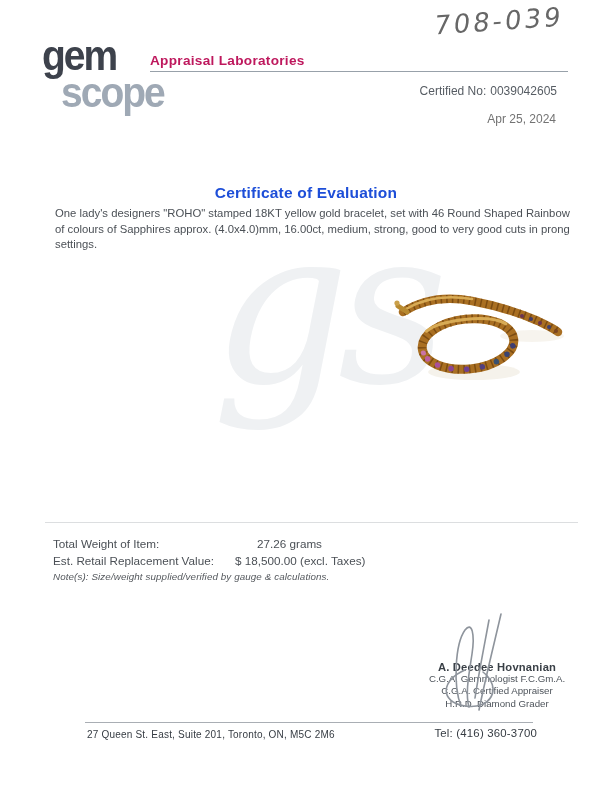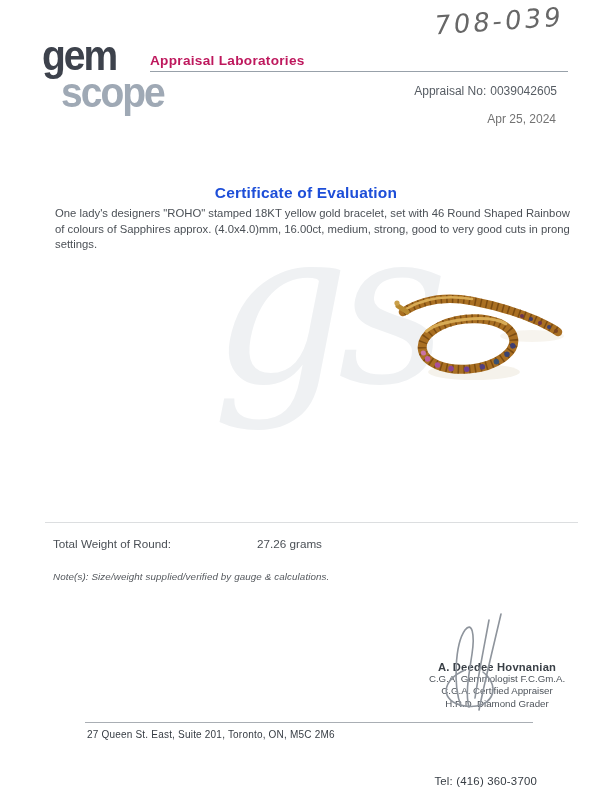--- a/index.html
+++ b/index.html
@@ -97,35 +97,35 @@
   .sig-name { font-size:11.2px; font-weight:bold; color:#3a4047; letter-spacing:.2px; }
   .sig-cred { font-size:9.7px; color:#4d535a; line-height:12.4px; }
   .sig-block .sig-cred:first-of-type { margin-top:2px; }
 
   
   .footer-rule {
     left:85px; top:722px; width:448px; height:0;
     border-top:1px solid #a9aeb4;
   }
   .footer-address { left:87px; top:729px; font-size:10px; color:#363c43; letter-spacing:.2px; }
-  .footer-phone  { right:75px; top:727px; font-size:11.4px; color:#363c43; letter-spacing:.2px;margin-top:48px; }
+  .footer-phone  { right:75px; top:727px; font-size:11.4px; color:#363c43; letter-spacing:.2px; }
 </style>
 </head>
 <body>
 
 <div class="abs handwritten">708-039</div>
 
 <div class="abs logo-gem">gem</div>
 <div class="abs logo-scope">scope</div>
 
 <div class="abs company">Appraisal Laboratories</div>
 <div class="abs header-rule"></div>
 
 <div class="abs appraisal-no">
-  <span class="lbl">Appraisal No:</span><span>0039042605</span>
+  <span class="lbl">Certified No:</span><span>0039042605</span>
 </div>
 <div class="abs appr-date">Apr 25, 2024</div>
 
 <div class="abs cert-title">Certificate of Evaluation</div>
 <div class="abs description">One lady's designers "ROHO" stamped 18KT yellow gold bracelet, set with 46 Round Shaped Rainbow of colours of Sapphires approx. (4.0x4.0)mm, 16.00ct, medium, strong, good to very good cuts in prong settings.</div>
 
 <div class="abs watermark">gs</div>
 
 <svg class="abs bracelet" width="176" height="108" viewBox="0 0 176 108" aria-hidden="true">
 
@@ -161,21 +161,24 @@
   <g>
     <line x1="4" y1="22" x2="13" y2="28" stroke="#b88a30" stroke-width="5" stroke-linecap="round"></line>
     <circle cx="3" cy="19" r="2.6" fill="#caa04a"></circle>
   </g>
 </svg>
 
 <div class="abs divider"></div>
 
 <div class="abs valuation">
   <div class="val-row">
-    <span class="val-label">Total Weight of Round:</span><span class="val-value">27.26 grams</span>
+    <span class="val-label">Total Weight of Item:</span><span class="val-value">27.26 grams</span>
+  </div>
+  <div class="val-row">
+    <span class="val-label">Est. Retail Replacement Value:</span><span class="val-value">$ 18,500.00 (excl. Taxes)</span>
   </div>
 </div>
 <div class="abs note">Note(s): Size/weight supplied/verified by gauge &amp; calculations.</div>
 
 <svg class="abs scrawl" width="100" height="102" viewBox="0 0 100 102" aria-hidden="true">
   <g fill="none" stroke="#8e949c" stroke-width="1.6" stroke-linecap="round">
     <path d="M 36,96 C 28,76 30,34 40,20 C 47,11 50,24 47,44 C 44,64 40,84 44,97"></path>
     <path d="M 76,4 C 70,30 60,70 54,100"></path>
     <path d="M 64,10 C 60,32 54,62 50,88"></path>
     <path d="M 40,60 C 16,70 14,92 40,96 C 66,100 78,78 58,62"></path>

